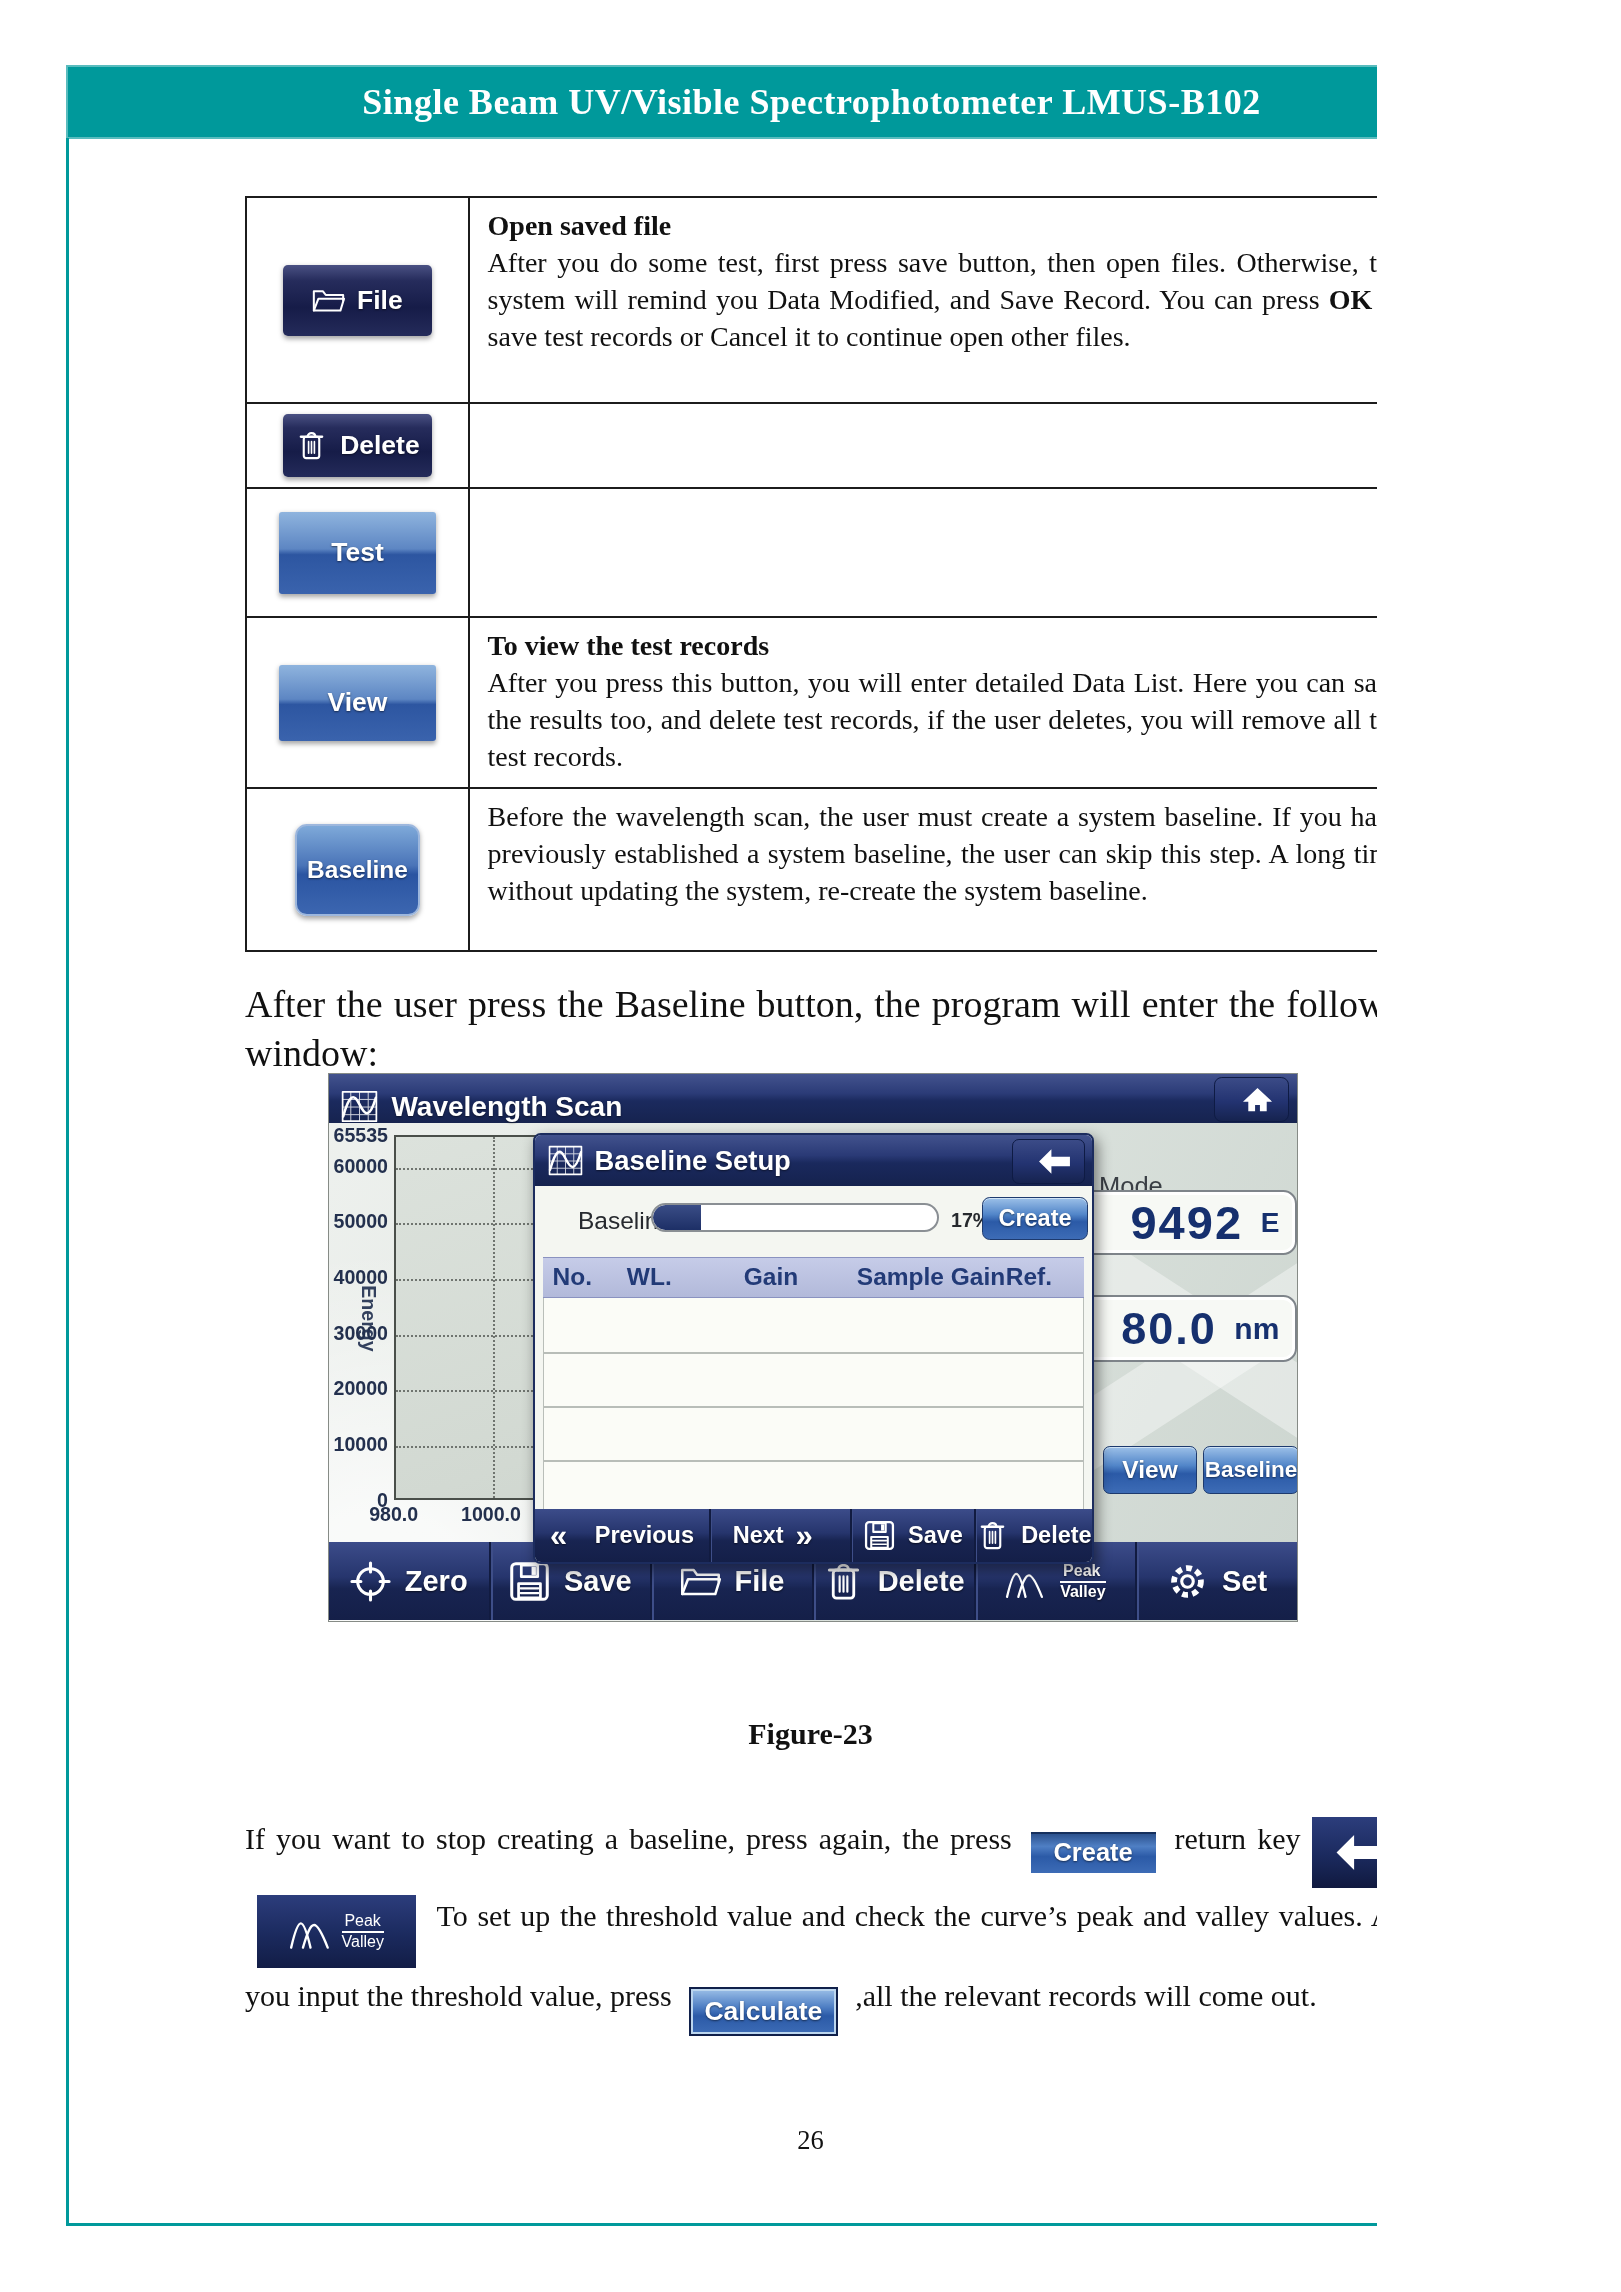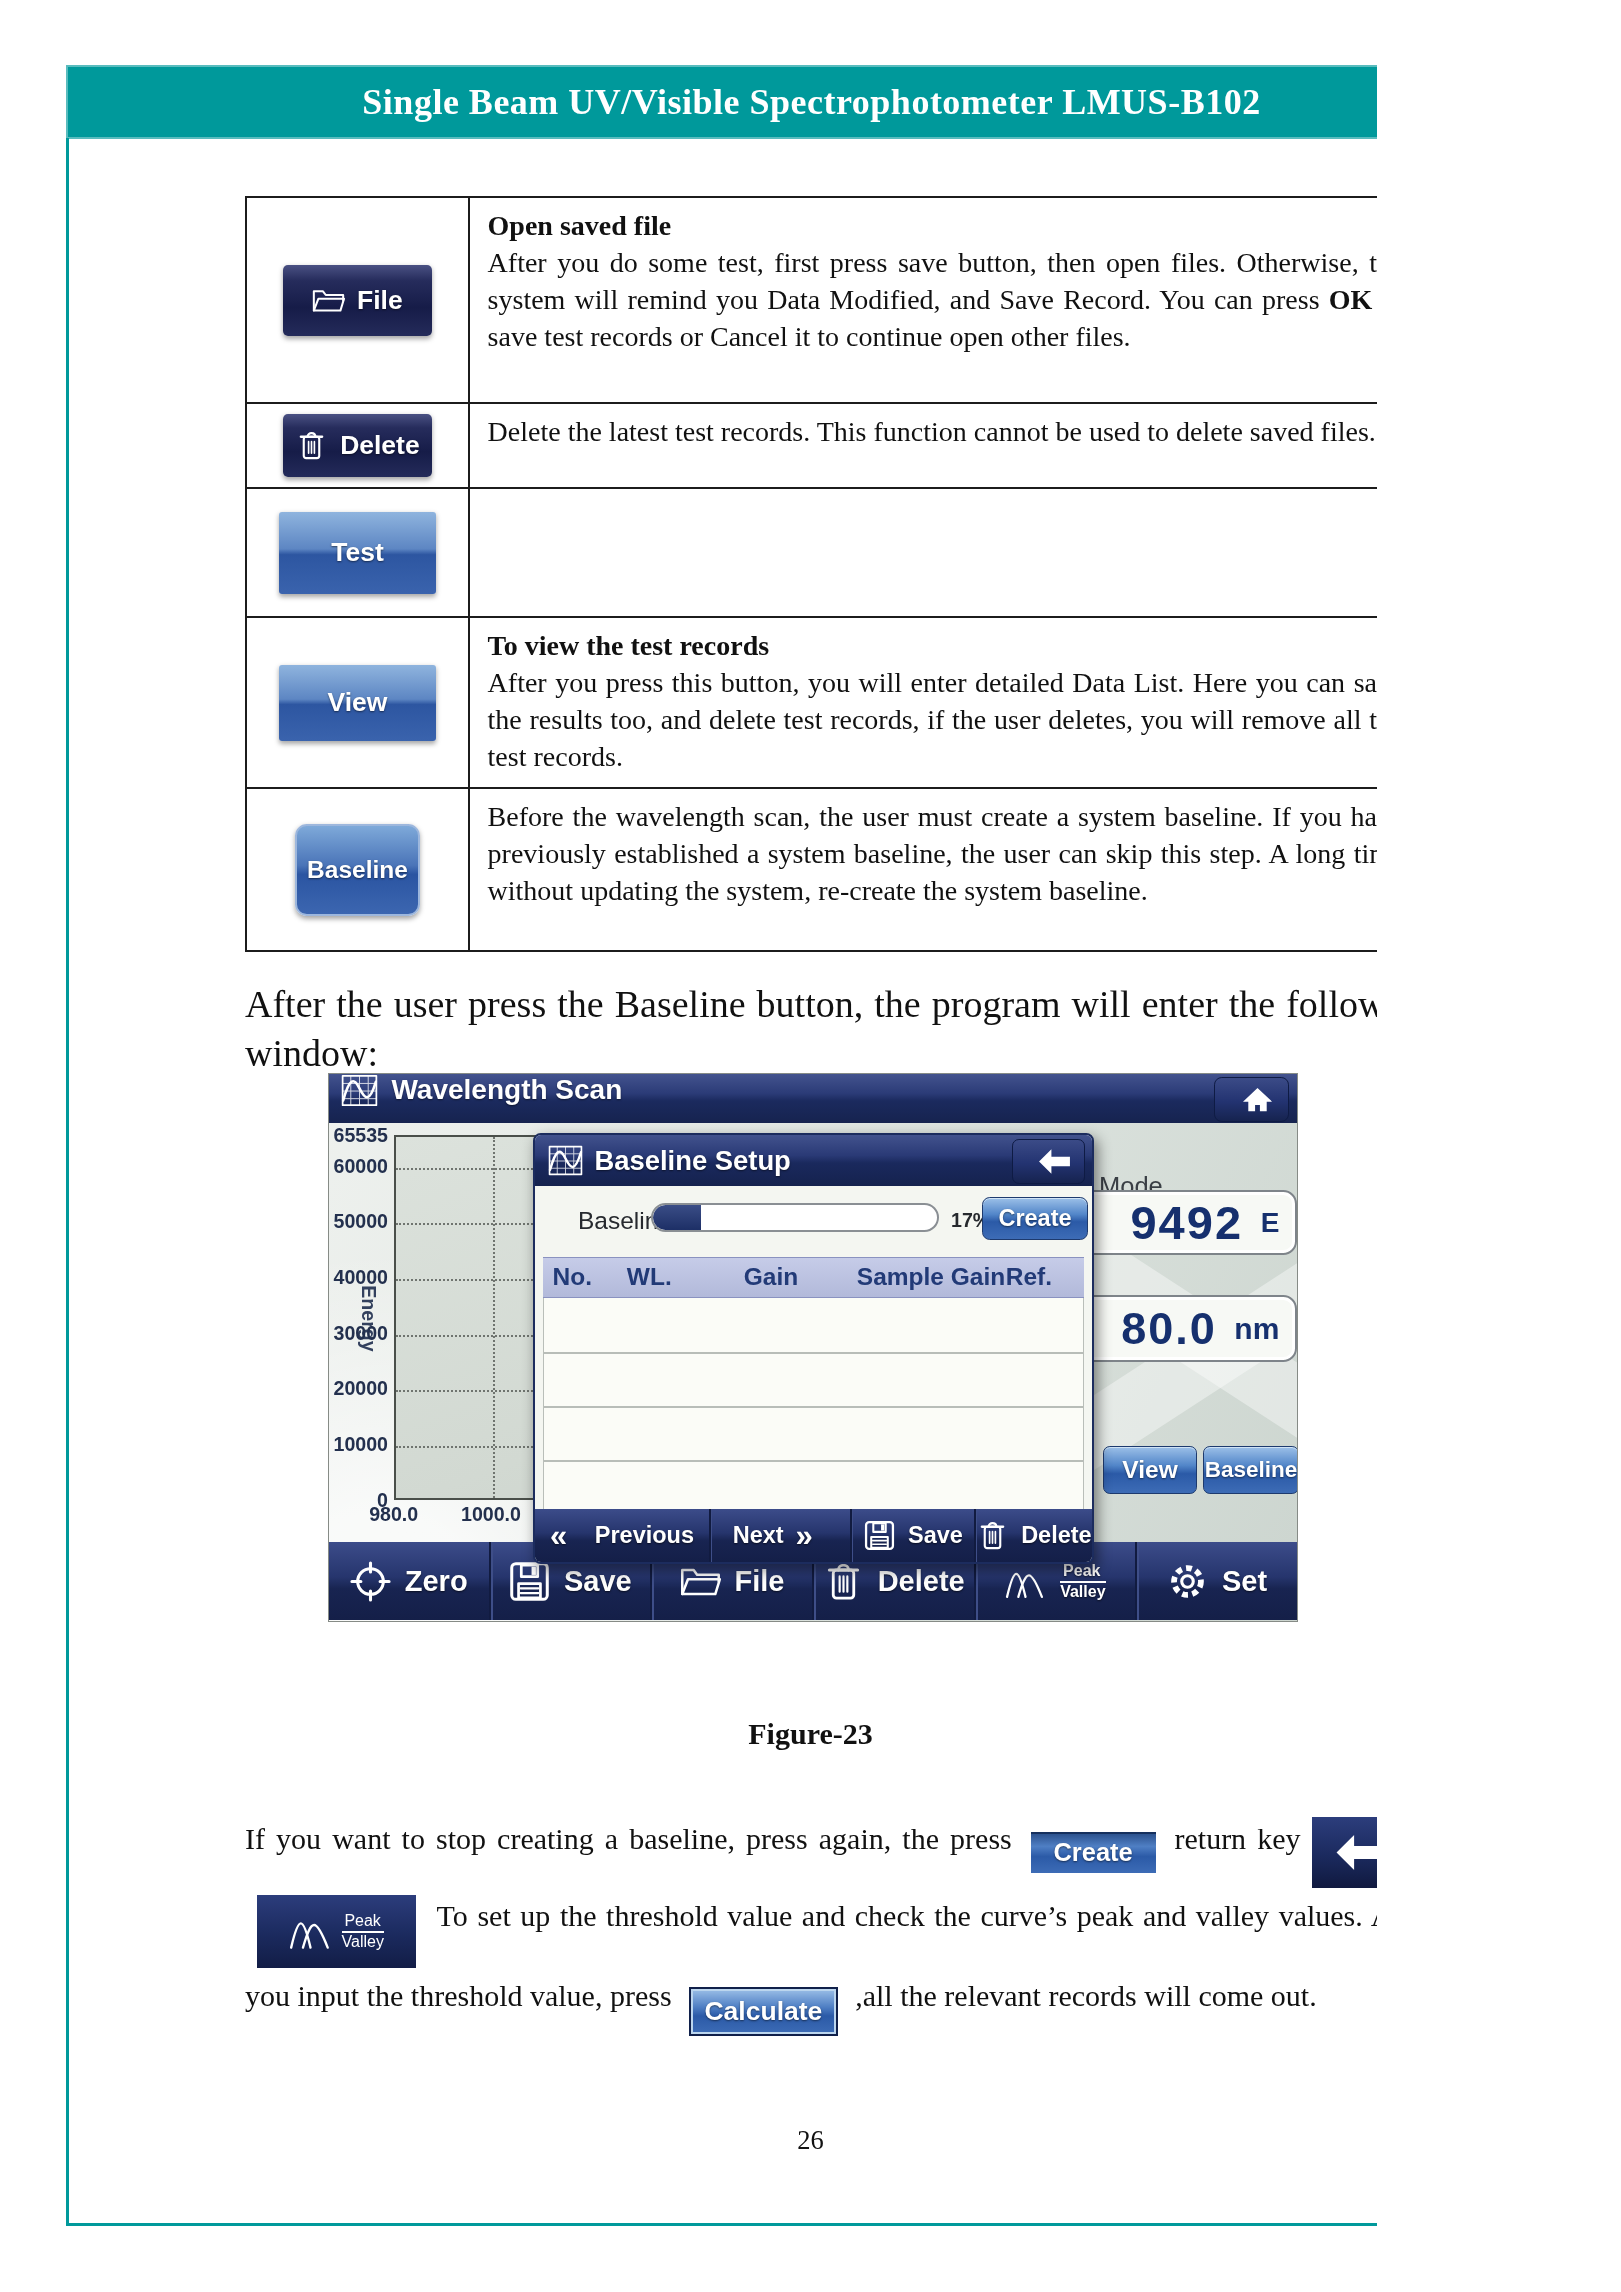--- a/index.html
+++ b/index.html
@@ -36,21 +36,21 @@
 
   
   .shot{position:absolute;left:328px;top:1073px;width:970px;height:549px;border:1px solid #868b86;background:
       radial-gradient(circle at 6% 98%, rgba(255,255,255,.75) 0 9%, rgba(255,255,255,0) 34%),
       linear-gradient(115deg,#eef1ee 0%,#e4e9e5 35%,#dae1dc 60%,#ccd5cf 100%);
       font-family:"Liberation Sans","DejaVu Sans",sans-serif;overflow:hidden;box-sizing:border-box;}
   .wm{position:absolute;left:686px;top:118px;width:412px;height:323px;pointer-events:none;}
   .wm::before,.wm::after{content:"";position:absolute;left:-59px;top:127px;width:529px;height:63px;background:rgba(255,255,255,.4);}
   .wm::before{transform:rotate(33deg);} .wm::after{transform:rotate(-33deg);}
 
-  .shot-title{position:absolute;left:0;top:0;width:100%;height:49px;background:linear-gradient(180deg,#43538e 0%,#2b3b77 40%,#1b2a5e 55%,#16234f 100%);display:flex;align-items:flex-start;z-index:4;}
+  .shot-title{position:absolute;left:0;top:0;width:100%;height:49px;background:linear-gradient(180deg,#43538e 0%,#2b3b77 40%,#1b2a5e 55%,#16234f 100%);display:flex;align-items:flex-end;z-index:4;}
   .shot-title .icn{width:37px;height:33px;margin-left:11.8px;}
   .shot-title-label{color:#fff;font-size:28px;font-weight:600;margin-left:13.7px;text-shadow:0 1px 2px rgba(0,0,0,.5);}
   .home-btn{position:absolute;right:7.8px;top:2.9px;width:73px;height:43px;border-radius:7.8px;border:1px solid #0e1b44;background:linear-gradient(180deg,#3b4b87 0%,#233371 55%,#16234f 100%);display:flex;align-items:center;justify-content:center;cursor:pointer;}
   .home-btn .icn{width:31px;height:27.4px;}
 
   
   .ytick{position:absolute;left:0;width:59px;text-align:right;font-size:19.6px;font-weight:bold;color:#23304e;z-index:1;}
   .energy{position:absolute;left:5.9px;top:233px;font-size:19.6px;font-weight:bold;color:#33415e;transform:rotate(90deg);z-index:1;}
   .plot{position:absolute;left:65px;top:61px;width:696px;height:365px;border:2px solid #4a4f4a;background:linear-gradient(160deg,#dce2dc 0%,#d2d9d2 60%,#c8d0ca 100%);overflow:hidden;z-index:1;box-sizing:border-box;}
   .hgrid{position:absolute;left:0;width:100%;height:0;border-top:2px dotted #6f746f;}
@@ -143,23 +143,20 @@
               <svg viewBox="0 0 28 32">
                 <path d="M3 7 h22" fill="none" stroke="#fff" stroke-linecap="round" stroke-linejoin="round" stroke-width="2.4"></path>
                 <path d="M10 7 c0 -5 8 -5 8 0" fill="none" stroke="#fff" stroke-linecap="round" stroke-linejoin="round" stroke-width="2.2"></path>
                 <rect x="6" y="7" width="16" height="22" rx="2.5" fill="none" stroke="#fff" stroke-linecap="round" stroke-linejoin="round" stroke-width="2.2"></rect>
                 <path d="M11 12 v12 M14 12 v12 M17 12 v12" fill="none" stroke="#fff" stroke-linecap="round" stroke-linejoin="round" stroke-width="1.7"></path>
               </svg>
             </span>
             <span class="tbtn-label">Delete</span>
           </div>
         </div>
-        <div class="tcell textcell">
-          <div class="rowbody"><span>Delete the latest test records. This function cannot be used to delete saved files.</span></div>
-        </div>
       </div>
       <div class="trow r3">
         <div class="tcell iconcell">
           <div class="tbtn style-blue">
             <span class="tbtn-label">Test</span>
           </div>
         </div>
       </div>
       <div class="trow r4">
         <div class="tcell iconcell">

